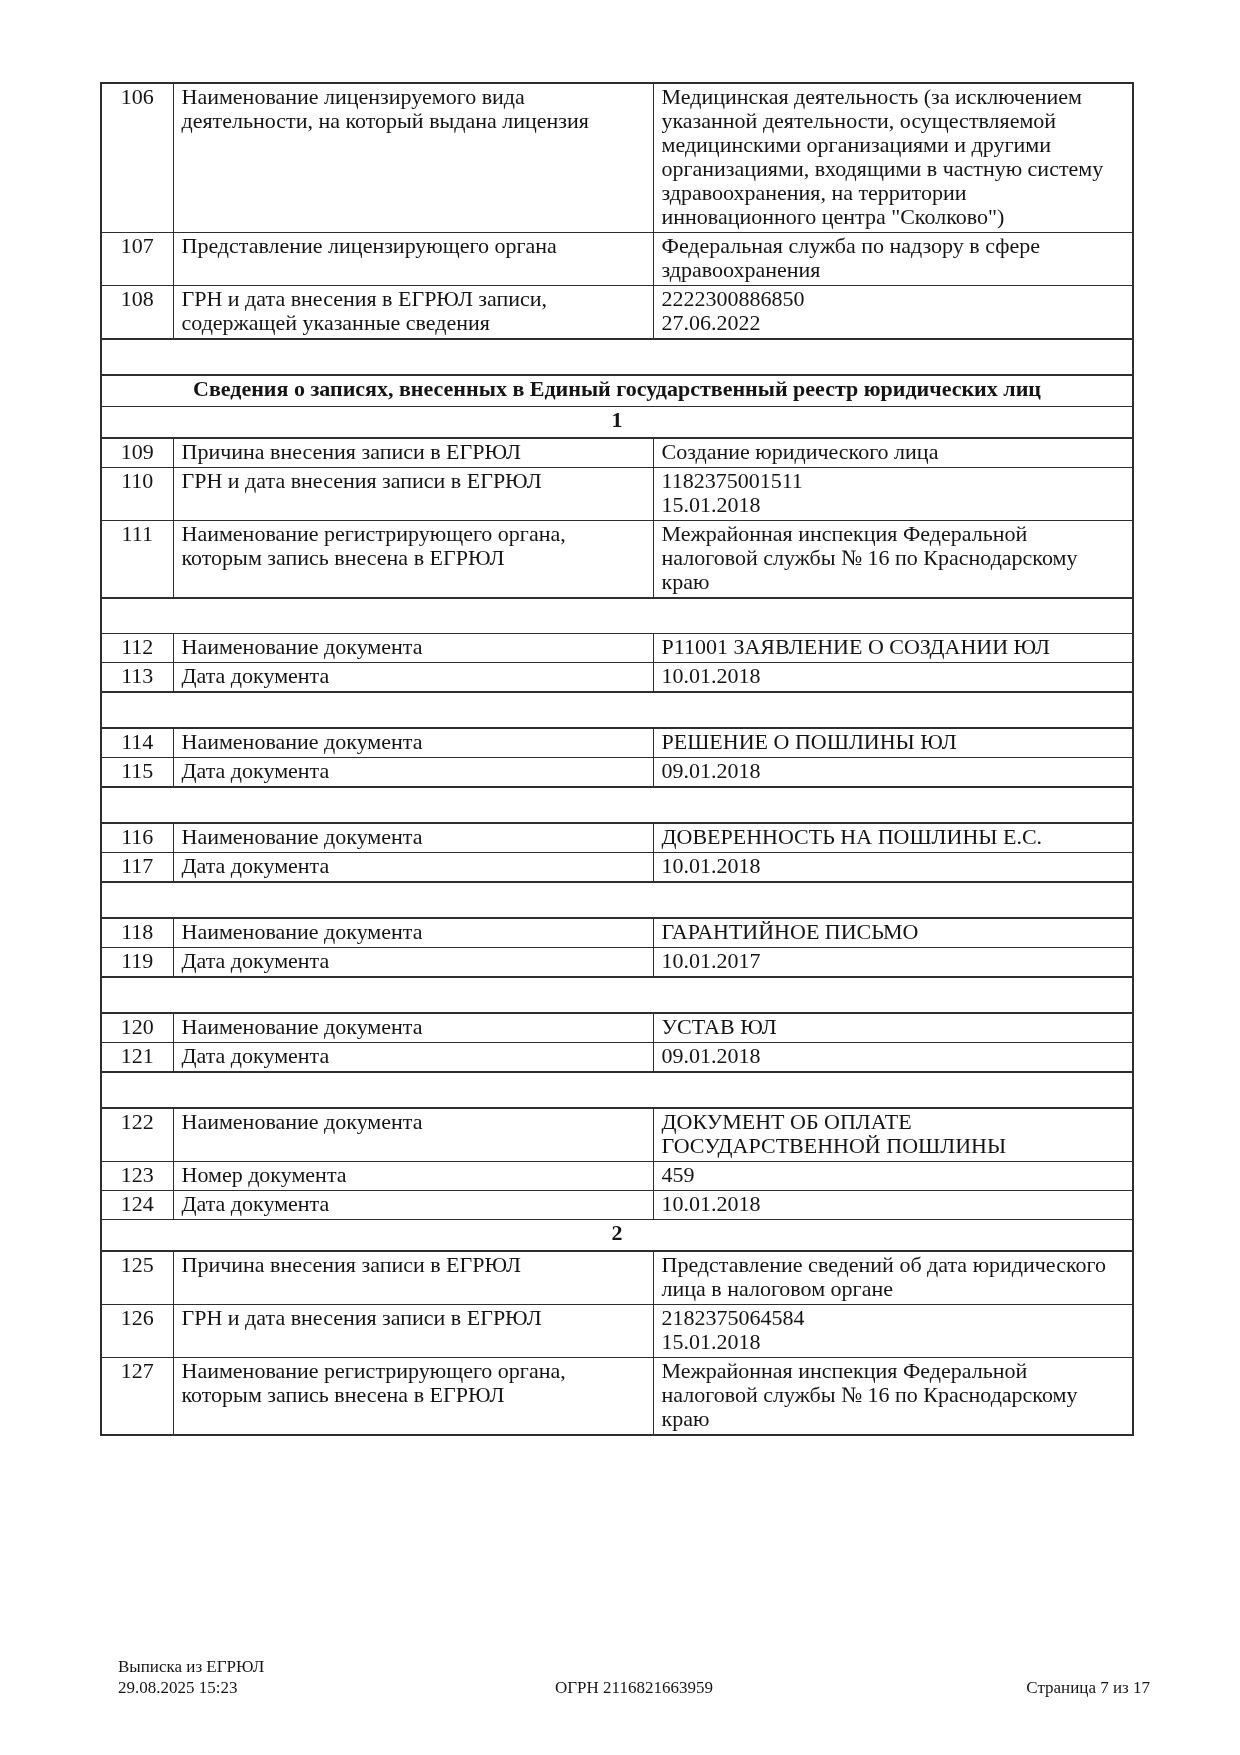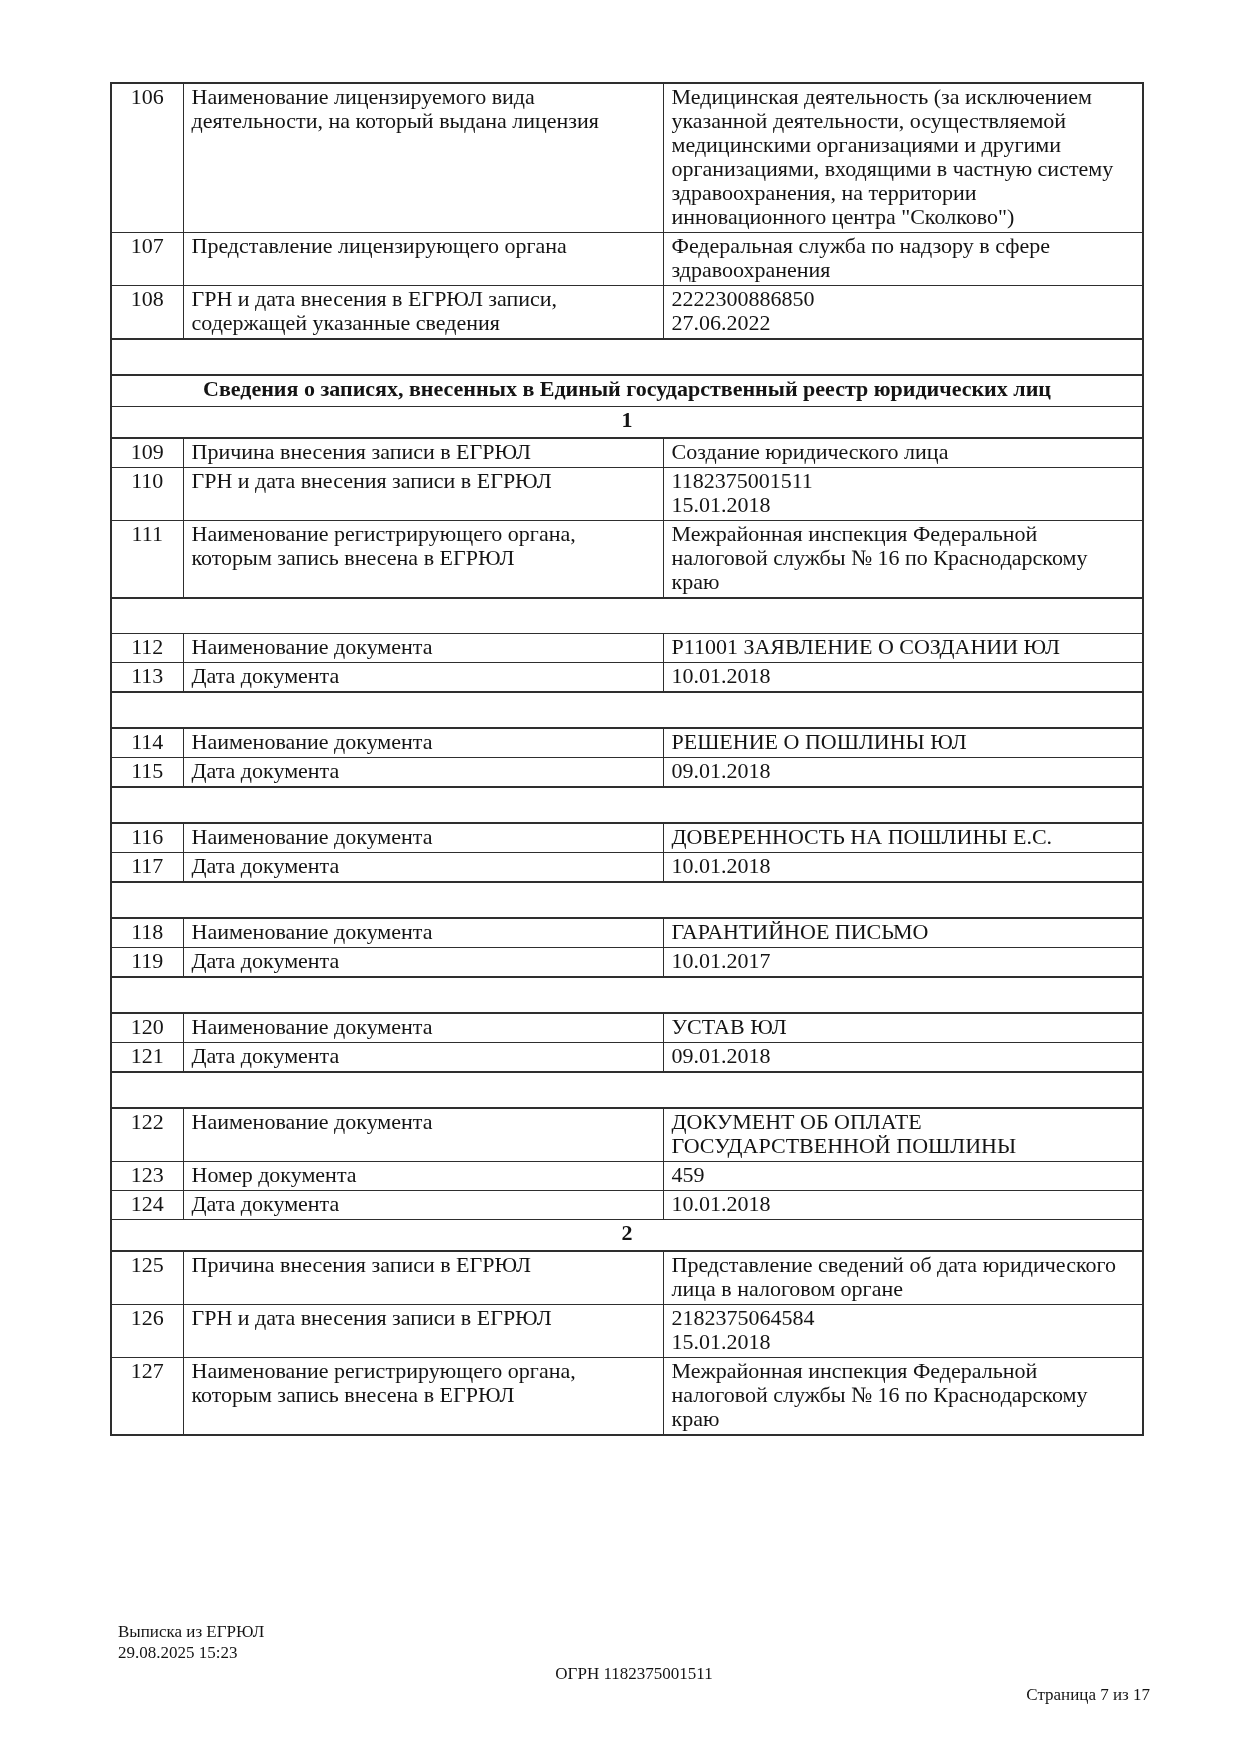--- a/index.html
+++ b/index.html
@@ -7,21 +7,21 @@
     width: 1240px; height: 1755px;
     background: #ffffff;
     color: #141414;
     font-family: "Liberation Serif", "DejaVu Serif", serif;
     position: relative;
   }
   .page { position: absolute; inset: 0; }
 
   table.egrul {
     position: absolute;
-    left: 110px; top: 82px;
+    left: 100px; top: 82px;
     width: 1032px;
     border-collapse: collapse;
     table-layout: fixed;
     font-size: 22px;
     line-height: 24px;
   }
   table.egrul col.c-num   { width: 72px; }
   table.egrul col.c-label { width: 480px; }
   table.egrul col.c-value { width: 480px; }
 
@@ -43,27 +43,27 @@
   }
   td.record {
     font-weight: bold;
     text-align: center;
     height: 26px;
   }
   td.subheader { height: 26px; }
 
   .footer {
     position: absolute;
-    left: 118px; top: 1621px;
+    left: 118px; top: 1656px;
     width: 1032px;
     display: flex;
     justify-content: space-between;
+    align-items: flex-end;
     font-size: 17px;
     line-height: 21px;
-    flex-direction: column;
   }
   .footer > div { flex: 1 1 0; }
   .footer-left   { text-align: left; }
   .footer-center { text-align: center; }
   .footer-right  { text-align: right; }
 </style>
 </head>
 <body>
 
 <div class="page">
@@ -263,17 +263,17 @@
           </td>
         </tr>
       </tbody>
   </table>
 
   <div class="footer">
     <div class="footer-left">
       <div>Выписка из ЕГРЮЛ</div>
       <div>29.08.2025 15:23</div>
     </div>
-    <div class="footer-center">ОГРН 1182375001511</div>
+    <div class="footer-center">ОГРН 2116821663959</div>
     <div class="footer-right">Страница 7 из 17</div>
   </div>
 
 </div>
 
 </body></html>

